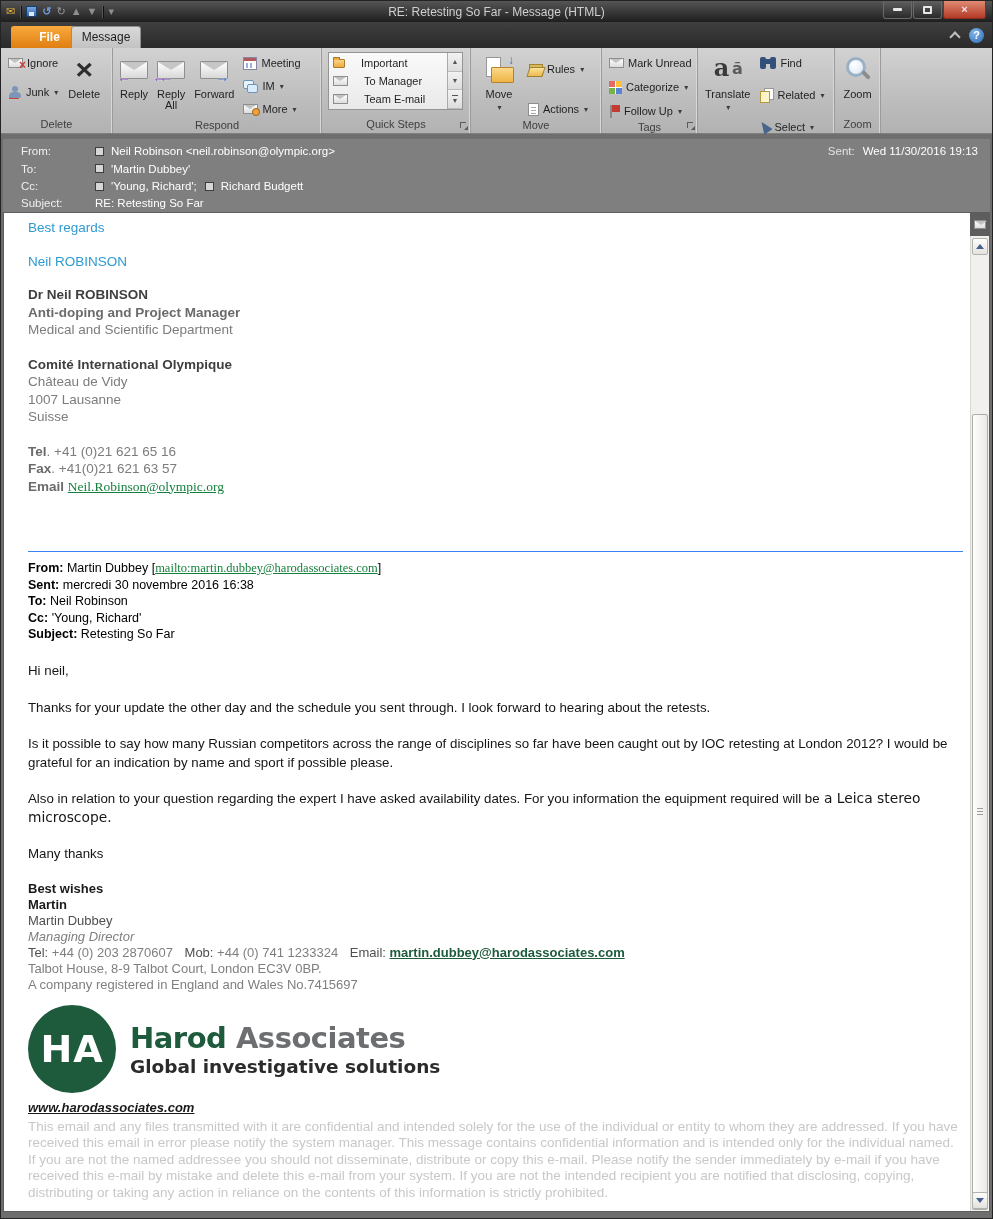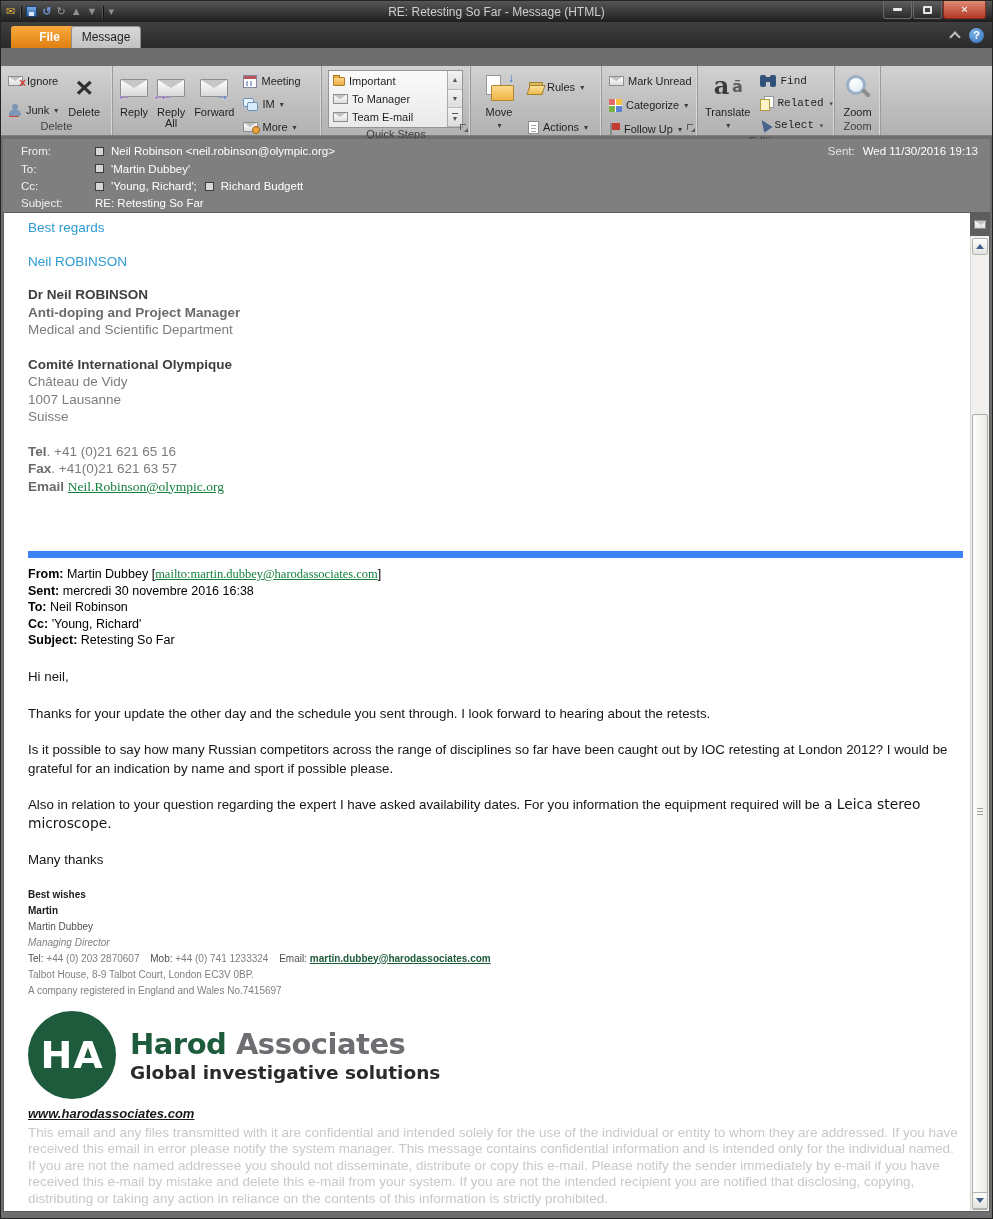--- a/index.html
+++ b/index.html
@@ -27,21 +27,21 @@
 
 
 .tabrow{position:absolute;left:0;top:21px;right:0;height:26px;background:linear-gradient(#3f3f3f,#2a2a2a);}
 .tab-file{position:absolute;left:10px;bottom:0;width:77px;height:22px;background:linear-gradient(#f9a93d,#e07f12);border-radius:3px 3px 0 0;color:#fff;font-size:12px;font-weight:bold;text-align:center;line-height:22px;}
 .tab-msg{position:absolute;left:70px;bottom:0;width:70px;height:22px;background:linear-gradient(#d9d9d9,#c2c2c2);border:1px solid #8f8f8f;border-bottom:none;border-radius:3px 3px 0 0;color:#1e1e1e;font-size:12px;text-align:center;line-height:21px;}
 .tabrow-right{position:absolute;right:8px;top:6px;display:flex;align-items:center;gap:10px;}
 .rib-collapse{width:8px;height:8px;border-left:2px solid #bfbfbf;border-top:2px solid #bfbfbf;transform:rotate(45deg);margin-top:3px;}
 .help-btn{width:15px;height:15px;border-radius:50%;background:radial-gradient(circle at 35% 30%,#7fb4e8,#2c6db6);color:#fff;font-size:11px;font-weight:bold;text-align:center;line-height:15px;}
 
 
-.ribbon{position:absolute;left:0;top:65px;right:0;height:70px;background:linear-gradient(#d2d2d2,#bdbdbd 60%,#b2b2b2);border-bottom:1px solid #7f7f7f;display:flex;}
+.ribbon{position:absolute;left:0;top:47px;right:0;height:86px;background:linear-gradient(#d2d2d2,#bdbdbd 60%,#b2b2b2);border-bottom:1px solid #7f7f7f;display:flex;}
 .rgroup{position:relative;height:100%;border-right:1px solid #9b9b9b;box-shadow:inset -1px 0 0 #d8d8d8;display:flex;flex-direction:column;}
 .rg-content{flex:1;display:flex;align-items:flex-start;padding:3px 2px 0 4px;}
 .rg-label{height:15px;font-size:11px;color:#3e3e3e;text-align:center;line-height:13px;white-space:nowrap;}
 .dlg{position:absolute;right:2px;bottom:3px;width:9px;height:9px;}
 .dlg:before{content:"";position:absolute;left:1px;top:1px;width:5px;height:5px;border-left:1px solid #5a5a5a;border-top:1px solid #5a5a5a;}
 .dlg:after{content:"";position:absolute;right:0;bottom:0;width:0;height:0;border-left:4px solid transparent;border-top:4px solid transparent;border-right:4px solid #5a5a5a;}
 .scol{display:flex;flex-direction:column;gap:5px;padding-top:2px;}
 .sbtn{display:flex;align-items:center;gap:4px;height:20px;padding:0 3px;font-size:11px;color:#1f1f1f;white-space:nowrap;border-radius:2px;}
 .lbtn{display:flex;flex-direction:column;align-items:center;gap:2px;padding:2px 3px 0;font-size:11px;color:#1f1f1f;text-align:center;line-height:11px;border-radius:2px;}
 .lbtn .lic{height:34px;display:flex;align-items:center;justify-content:center;}
@@ -97,21 +97,21 @@
 .rel-ic:before{content:"";position:absolute;left:4px;top:0;width:8px;height:10px;background:#fff;border:1px solid #999;}
 .rel-ic:after{content:"";position:absolute;left:0;top:3px;width:8px;height:10px;background:#fdf3c9;border:1px solid #b09a3e;}
 .sel-ic{width:0;height:0;border-left:5px solid transparent;border-right:5px solid transparent;border-bottom:12px solid #48668c;transform:rotate(-35deg);}
 .mag-ic{position:relative;width:28px;height:28px;}
 .mag-ic:before{content:"";position:absolute;left:2px;top:1px;width:14px;height:14px;border:3px solid #9ab0c6;border-radius:50%;background:radial-gradient(circle at 35% 30%,#fff,#d9e7f4);}
 .mag-ic:after{content:"";position:absolute;left:17px;top:17px;width:10px;height:4px;background:#8c8c8c;border-radius:2px;transform:rotate(45deg);}
 
 
 .qs-box{display:flex;margin-top:1px;border:1px solid #949494;background:linear-gradient(#fafafa,#e9e9e9);}
 .qs-items{width:118px;padding:2px 0 2px 4px;display:flex;flex-direction:column;gap:2px;}
-.qs-item{display:flex;align-items:center;gap:4px;height:16px;font-size:11px;color:#1f1f1f;white-space:nowrap;}
+.qs-item{display:flex;align-items:center;gap:16px;height:16px;font-size:11px;color:#1f1f1f;white-space:nowrap;}
 .qs-scroll{width:15px;border-left:1px solid #aaa;display:flex;flex-direction:column;}
 .qs-sb{flex:1;display:flex;align-items:center;justify-content:center;font-size:7px;color:#555;background:linear-gradient(#f2f2f2,#ddd);border-bottom:1px solid #bbb;}
 .qs-sb.more span{border-top:1px solid #555;padding-top:1px;}
 
 
 .hdrpanel{position:absolute;left:2px;top:138px;right:2px;height:73px;background:#7f7f7f;color:#fff;font-size:11.5px;}
 .hrow{position:absolute;left:18px;display:flex;align-items:center;}
 .hlabel{width:74px;color:#f0f0f0;}
 .hval{display:flex;align-items:center;gap:4px;}
 .csq{display:inline-block;width:9px;height:9px;background:#d6d6d6;border:1px solid #3e3e3e;margin-right:3px;vertical-align:-1px;}
@@ -135,25 +135,25 @@
 
 .ioc{font-size:13.5px;line-height:17.5px;}
 .blue{color:#2e9ad2;}
 .g-dk{color:#3f3f3f;font-weight:bold;}
 .g-md{color:#6b6b6b;font-weight:bold;}
 .g-lt{color:#7c7c7c;}
 .lnk{color:#15803d;text-decoration:underline;cursor:pointer;font-family:Liberation Serif, serif;}
 .mt16{margin-top:16px;}
 .mt17{margin-top:17px;}
 .mt18{margin-top:18px;}
-.quoted-hdr{margin-top:56px;border-top:7px solid #3b82f6;padding-top:8px;font-size:12.5px;line-height:16.5px;color:#000;}
+.quoted-hdr{margin-top:56px;border-top:1px solid #3b82f6;padding-top:8px;font-size:12.5px;line-height:16.5px;color:#000;}
 .qb{font-weight:bold;}
 .body2{font-size:13.3px;line-height:19px;color:#151515;}
 .leica{font-family:"DejaVu Sans",sans-serif;font-size:13.8px;}
-.sig{font-size:10px;line-height:16px;color:#7f7f7f;}
+.sig{font-size:13px;line-height:16px;color:#7f7f7f;}
 .sig .bk{color:#1a1a1a;font-weight:bold;}
 .sig .gb{color:#4f4f4f;font-weight:normal;}
 .sig .it{font-style:italic;}
 .glink{color:#1d5b3c;font-weight:bold;text-decoration:underline;cursor:pointer;}
 .logo-row{display:flex;align-items:center;margin-top:12px;}
 .ha-circle{width:88px;height:88px;border-radius:50%;background:#1d5b3c;display:flex;align-items:center;justify-content:center;}
 .ha-initials{color:#fff;font:bold 38px "DejaVu Sans",sans-serif;letter-spacing:1px;}
 .brandcol{margin-left:14px;}
 .brand{font:bold 29px "DejaVu Sans",sans-serif;letter-spacing:-.5px;}
 .brand .b1{color:#1d5b3c;}
@@ -359,21 +359,21 @@
 
     <div class="rgroup" style="width:137px">
       <div class="rg-content">
         <div class="lbtn">
           <span class="lic">
               <span class="tr-ic"></span>
             </span>
           <span>Translate</span>
           <span class="dd">▾</span>
         </div>
-        <div class="scol" style="margin-left:4px;gap:2px;font-family:Liberation Mono, monospace;">
+        <div class="scol" style="margin-left:4px;gap:12px;">
           <div class="sbtn">
             <span class="bino-ic"></span>
             <span>Find</span>
           </div>
           <div class="sbtn">
             <span class="rel-ic"></span>
             <span>Related</span>
             <span class="dd">▾</span>
           </div>
           <div class="sbtn">

